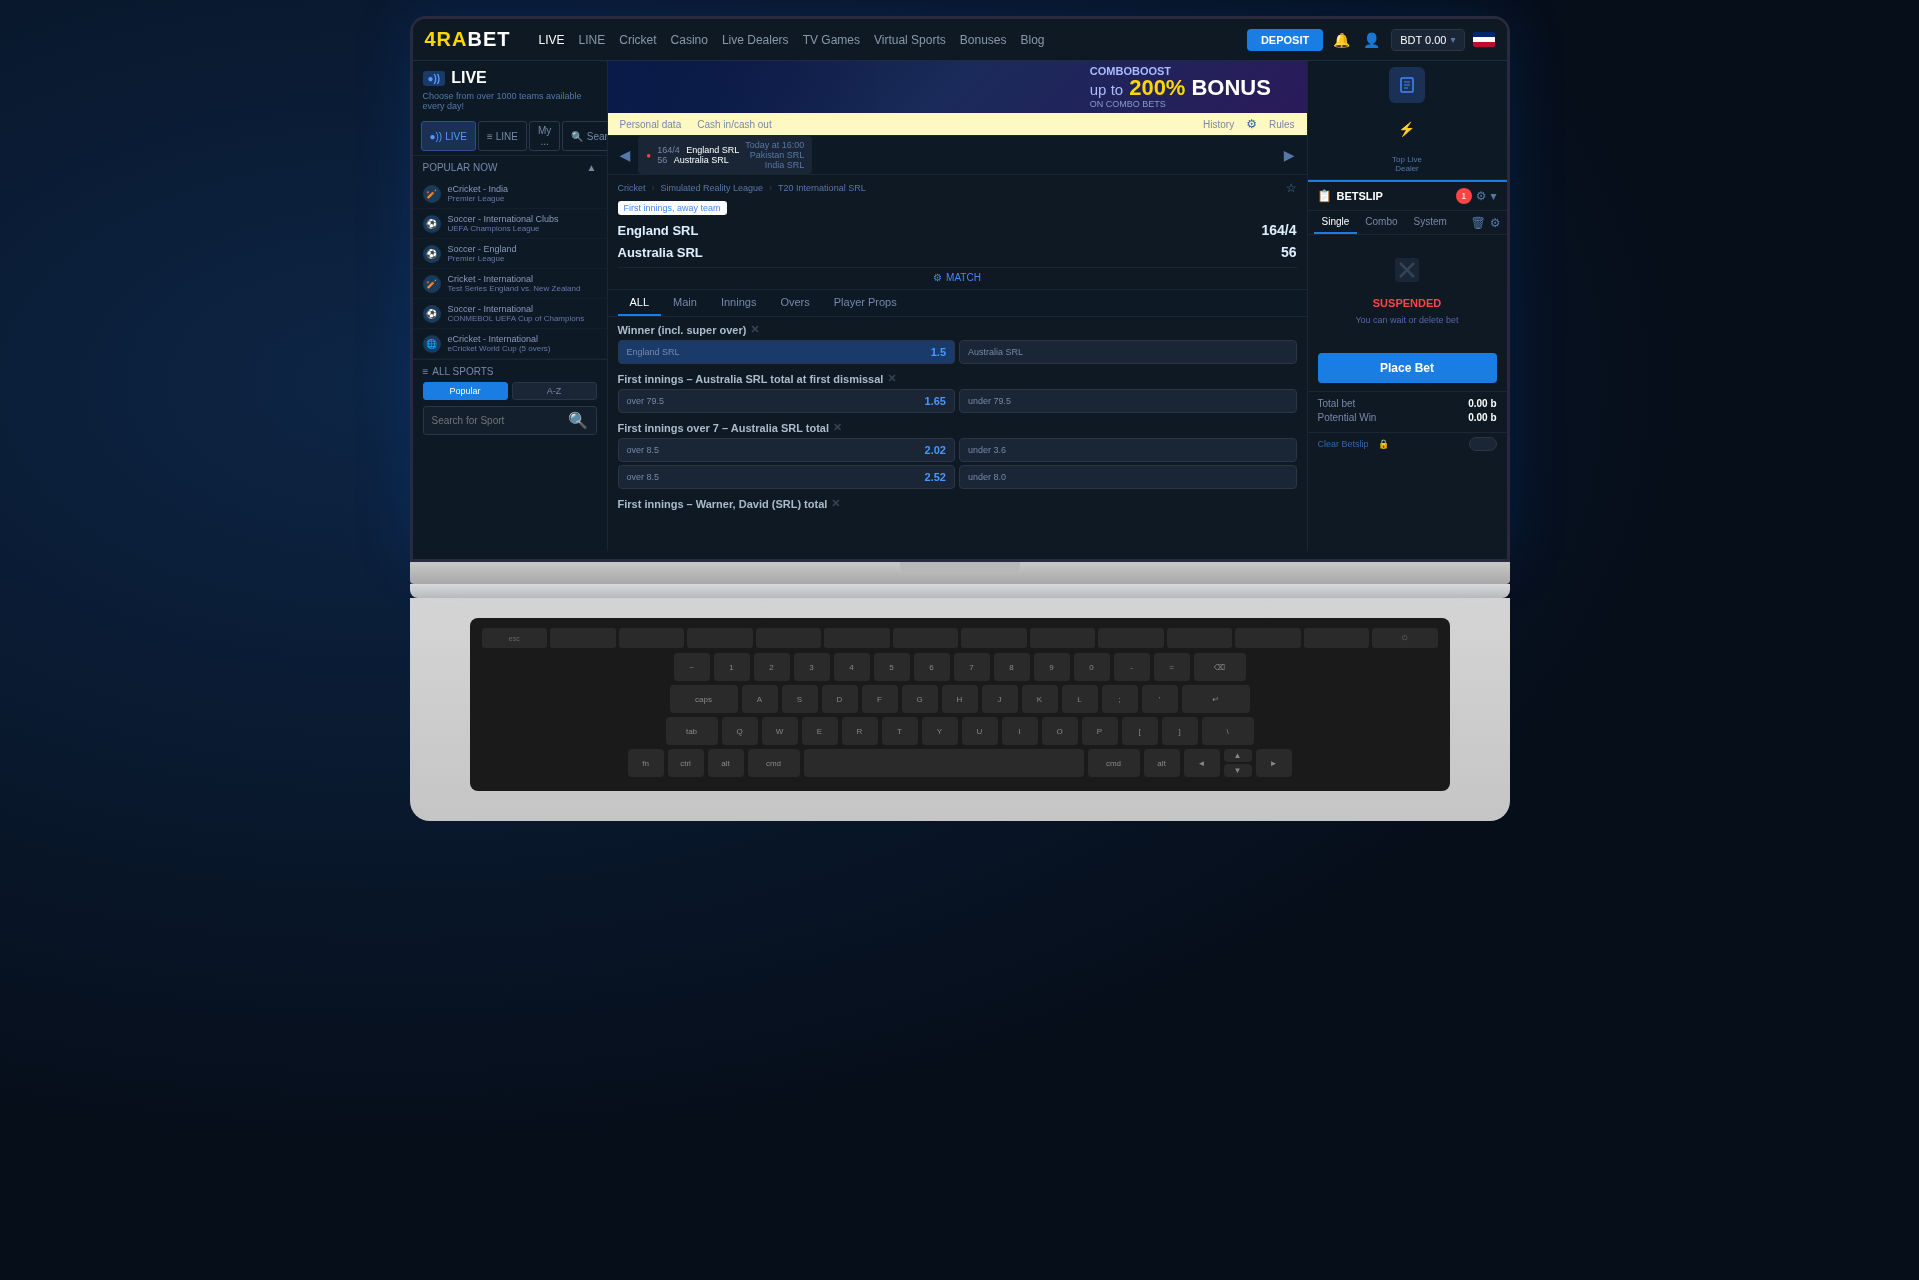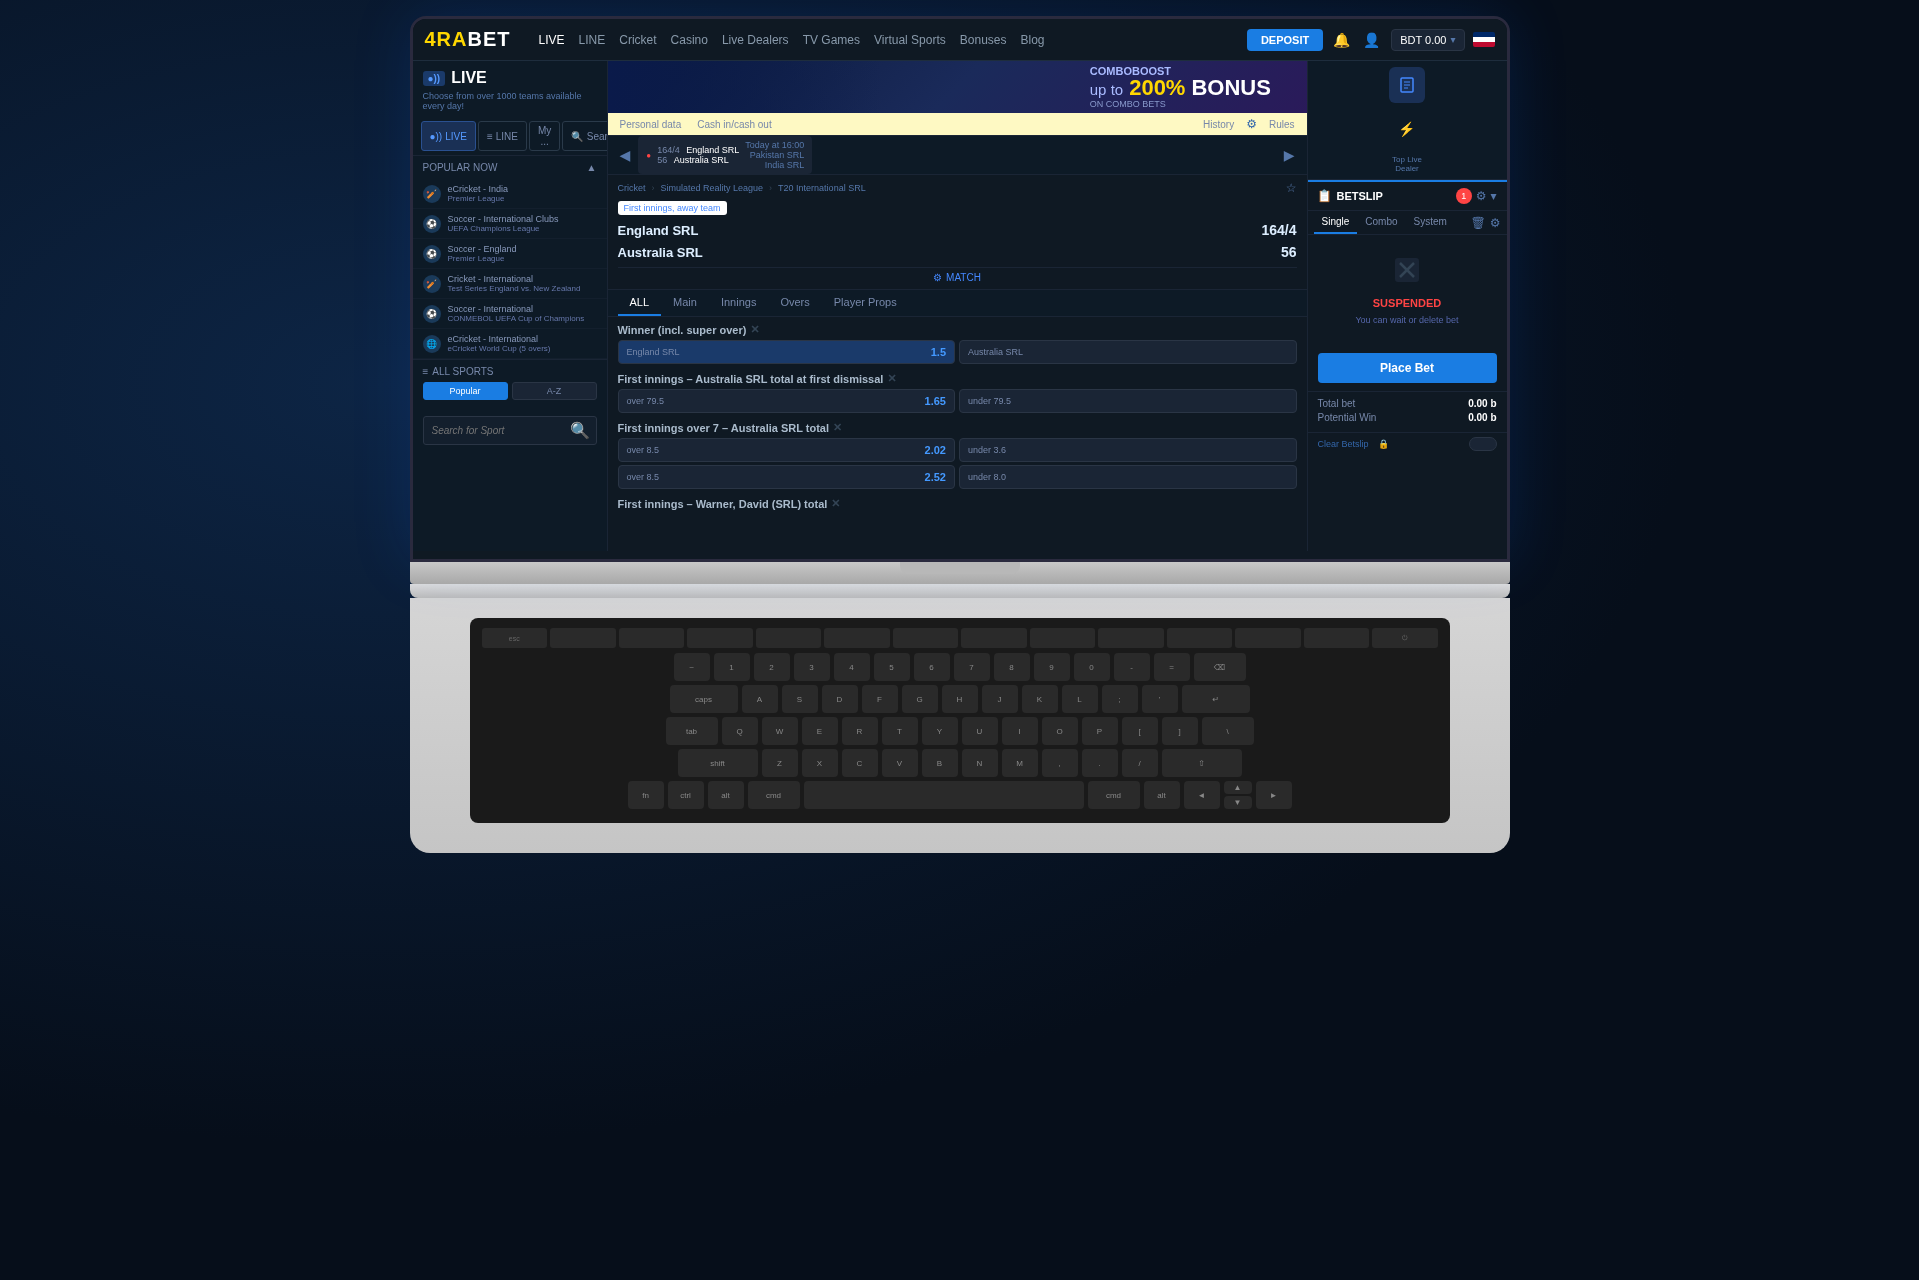--- a/index.html
+++ b/index.html
@@ -234,21 +234,21 @@
       font-size: 10px;
       display: flex;
       align-items: center;
       gap: 4px;
       margin-bottom: 5px;
     }
 
     .filter-btns {
       display: flex;
       gap: 4px;
-      margin-bottom: 16px;
+      margin-bottom: 6px;
     }
 
     .filter-btn {
       flex: 1;
       background: #1a2535;
       border: 1px solid #2a3545;
       color: #7788aa;
       font-size: 9px;
       padding: 3px 6px;
       border-radius: 3px;
@@ -270,21 +270,20 @@
       gap: 5px;
     }
 
     .search-sport input {
       background: none;
       border: none;
       outline: none;
       color: #7788aa;
       font-size: 10px;
       flex: 1;
-      font-style: italic;
     }
 
     
     .center-content {
       flex: 1;
       background: #0f1923;
       overflow: hidden;
       display: flex;
       flex-direction: column;
     }
@@ -1191,34 +1190,20 @@
           <div class="key">Y</div>
           <div class="key">U</div>
           <div class="key">I</div>
           <div class="key">O</div>
           <div class="key">P</div>
           <div class="key">[</div>
           <div class="key">]</div>
           <div class="key wide">\</div>
         </div>
 
-        <div class="key-row">
-          <div class="key wider" style="max-width:80px;min-width:70px;">shift</div>
-          <div class="key">Z</div>
-          <div class="key">X</div>
-          <div class="key">C</div>
-          <div class="key">V</div>
-          <div class="key">B</div>
-          <div class="key">N</div>
-          <div class="key">M</div>
-          <div class="key">,</div>
-          <div class="key">.</div>
-          <div class="key">/</div>
-          <div class="key wider" style="max-width:80px;min-width:70px;">⇧</div>
-        </div>
 
         <div class="key-row">
           <div class="key">fn</div>
           <div class="key">ctrl</div>
           <div class="key">alt</div>
           <div class="key wide">cmd</div>
           <div class="key space"></div>
           <div class="key wide">cmd</div>
           <div class="key">alt</div>
           <div class="key">◄</div>

